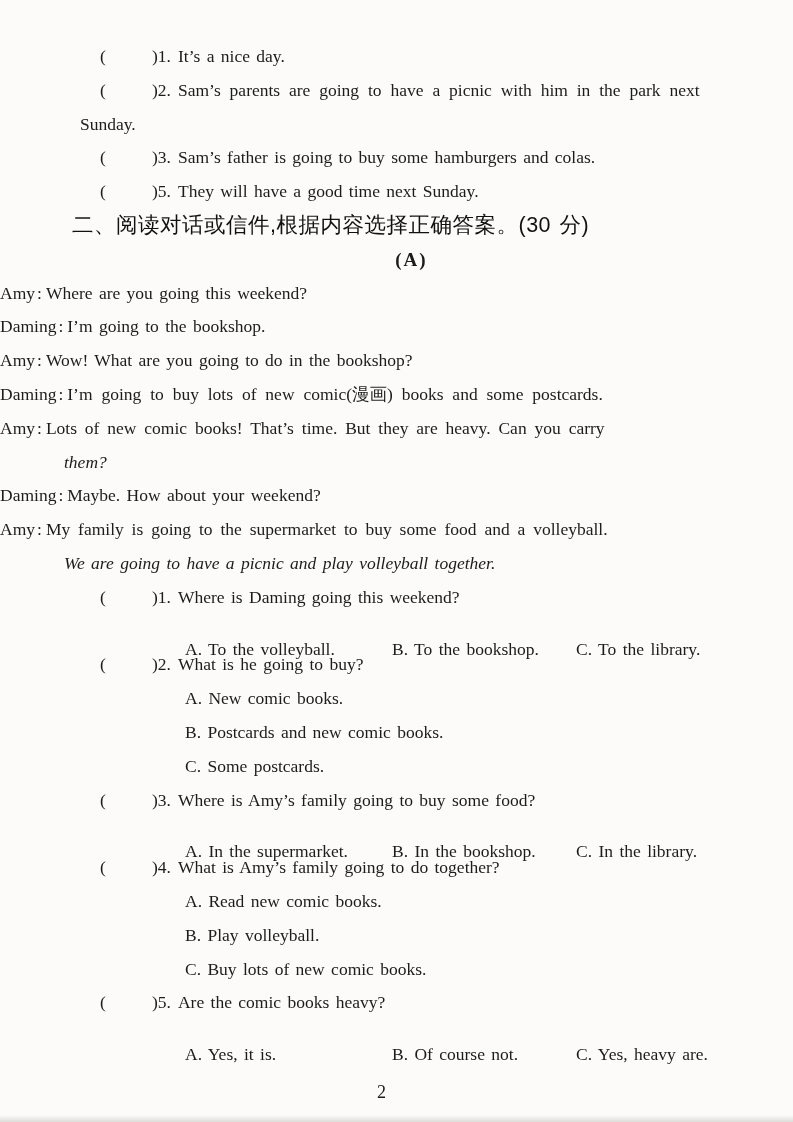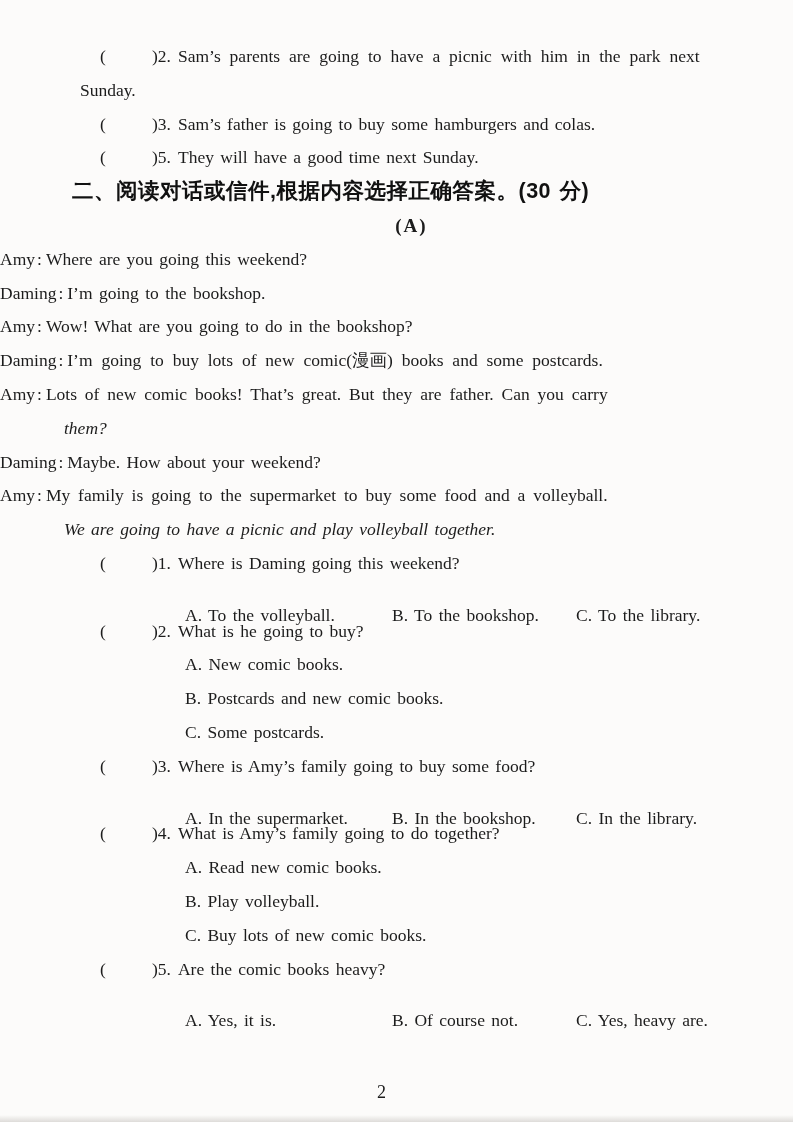--- a/index.html
+++ b/index.html
@@ -44,21 +44,21 @@
   .speaker {}
   .colon { margin: 0 4px 0 2px; }
 
   
   .ws3 { word-spacing: 3.5px; }
   .ws4 { word-spacing: 4.5px; }
 
   .sec-header {
     padding-left: 72px;
     font-family: "Liberation Sans", "DejaVu Sans", sans-serif;
-    font-weight: 700;
+    font-weight: 400;
     font-size: 21.5px;
     letter-spacing: 0.5px;
     color: #111;
   }
   .part-label {
     text-align: center;
     padding-left: 30px;
     font-weight: 700;
     font-size: 19px;
     letter-spacing: 2px;
@@ -82,20 +82,23 @@
     height: 7px;
     background: linear-gradient(#fcfbfa, #dedcd9);
   }
 </style>
 </head>
 <body>
 
 <div class="page">
   <div class="content">
 
+    <div class="line tf">
+      <span class="paren-open">(</span><span class="marker">)1.</span><span>It’s a nice day.</span>
+    </div>
     <div class="line tf ws4">
       <span class="paren-open">(</span><span class="marker">)2.</span><span>Sam’s parents are going to have a picnic with him in the park next</span>
     </div>
     <div class="line cont">
       <span>Sunday.</span>
     </div>
     <div class="line tf">
       <span class="paren-open">(</span><span class="marker">)3.</span><span>Sam’s father is going to buy some hamburgers and colas.</span>
     </div>
     <div class="line tf">
@@ -115,21 +118,21 @@
     <div class="line dlg">
       <span class="speaker">Daming</span><span class="colon">:</span><span>I’m going to the bookshop.</span>
     </div>
     <div class="line dlg">
       <span class="speaker">Amy</span><span class="colon">:</span><span>Wow! What are you going to do in the bookshop?</span>
     </div>
     <div class="line dlg ws4">
       <span class="speaker">Daming</span><span class="colon">:</span><span>I’m going to buy lots of new comic(漫画) books and some postcards.</span>
     </div>
     <div class="line dlg ws3">
-      <span class="speaker">Amy</span><span class="colon">:</span><span>Lots of new comic books! That’s great. But they are father. Can you carry</span>
+      <span class="speaker">Amy</span><span class="colon">:</span><span>Lots of new comic books! That’s time. But they are heavy. Can you carry</span>
     </div>
     <div class="line dlgc">
       <span>them?</span>
     </div>
     <div class="line dlg">
       <span class="speaker">Daming</span><span class="colon">:</span><span>Maybe. How about your weekend?</span>
     </div>
     <div class="line dlg ws3">
       <span class="speaker">Amy</span><span class="colon">:</span><span>My family is going to the supermarket to buy some food and a volleyball.</span>
     </div>

